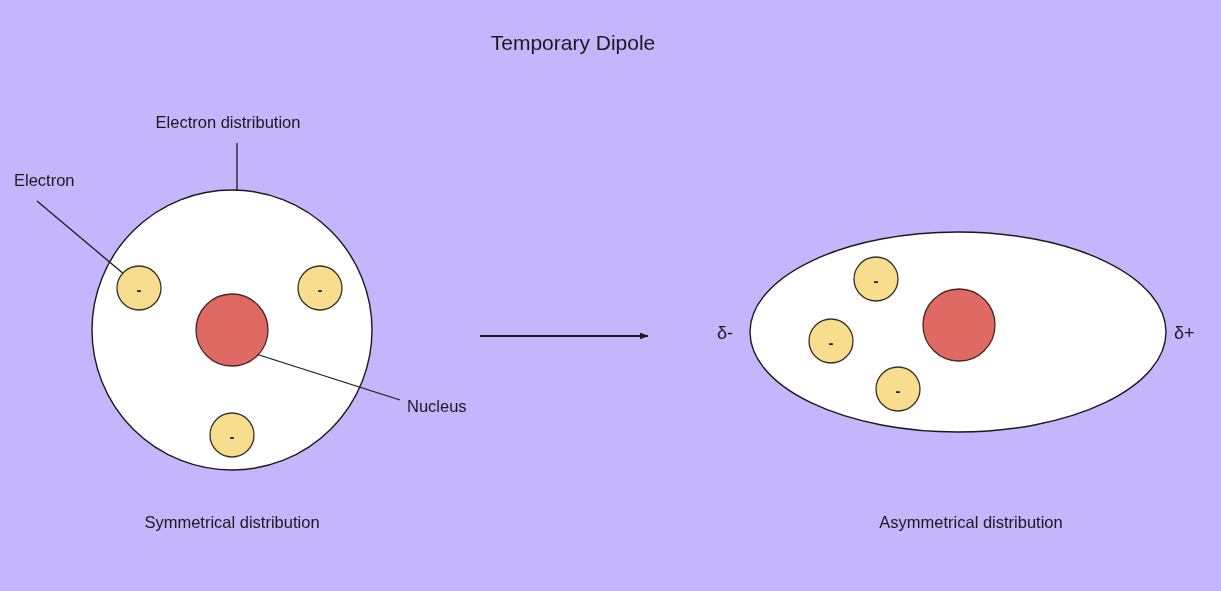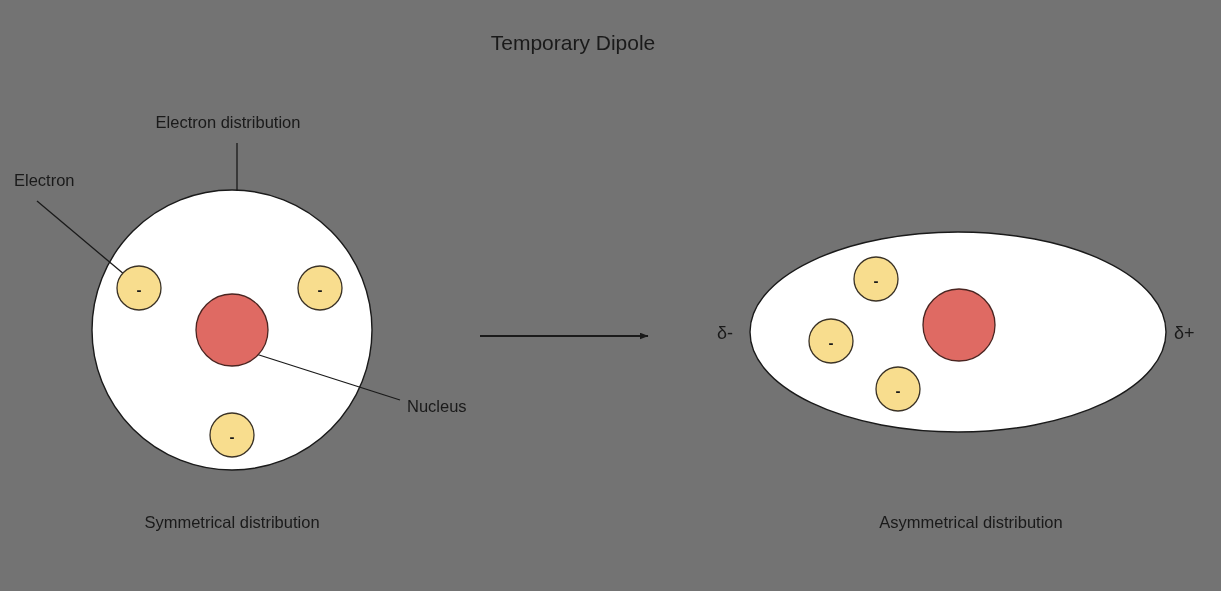--- a/index.html
+++ b/index.html
@@ -8,21 +8,21 @@
     background: #ffffff;
   }
   body {
     font-family: "Liberation Sans", sans-serif;
     color: #000000;
   }
   #canvas {
     position: relative;
     width: 1221px;
     height: 591px;
-    background: #737373;
+    background: #c4b5fd;
     overflow: hidden;
   }
   #scene {
     position: absolute;
     left: 0;
     top: 0;
     width: 1221px;
     height: 591px;
   }
   .svg-label {

